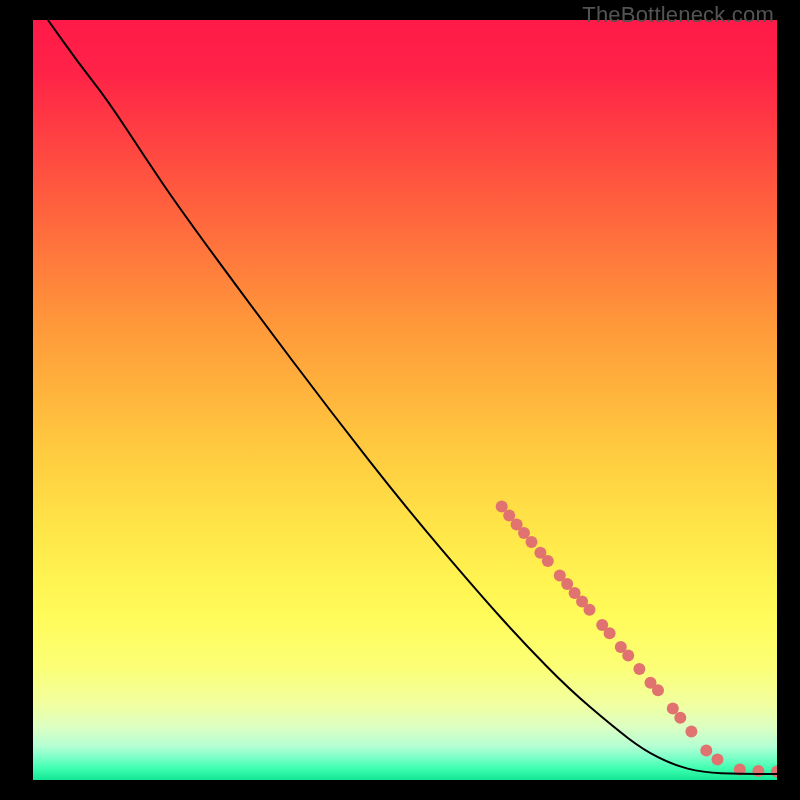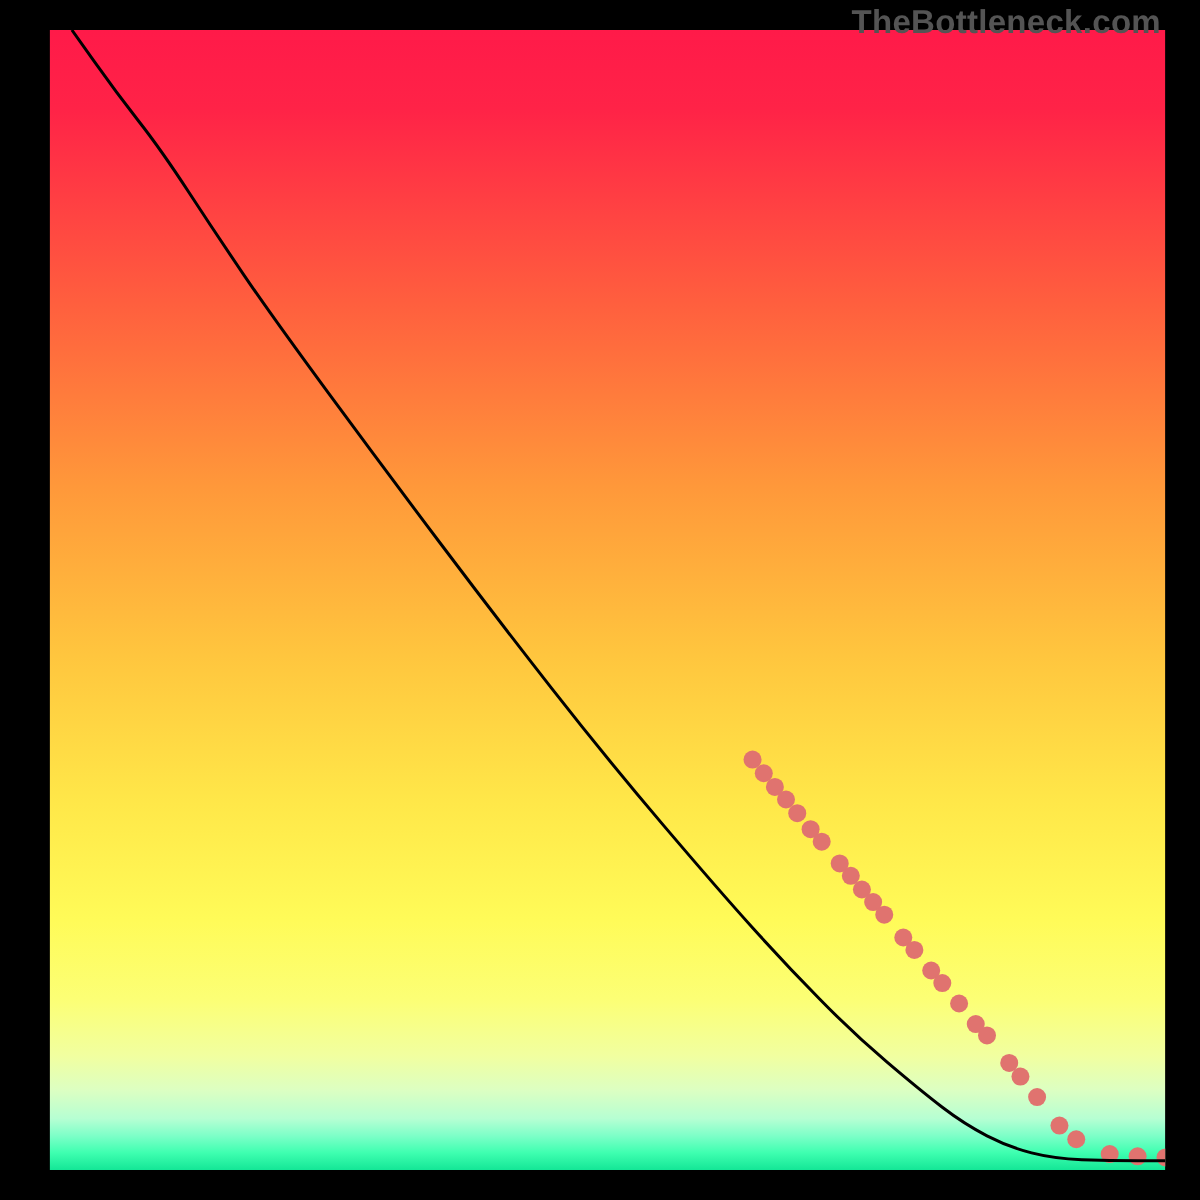--- a/index.html
+++ b/index.html
@@ -23,21 +23,21 @@
     width: 744px;
     height: 760px;
     overflow: hidden;
   }
   .watermark {
     position: absolute;
     top: 2px;
     right: 26px;
     font-family: Arial, Helvetica, sans-serif;
     font-size: 22px;
-    font-weight: 700;
+    font-weight: 400;
     color: #545454;
     letter-spacing: 0.2px;
     margin-left: 20px;
   }
   .gradient {
     position: absolute;
     inset: 0;
   }
   svg.curve {
     position: absolute;

